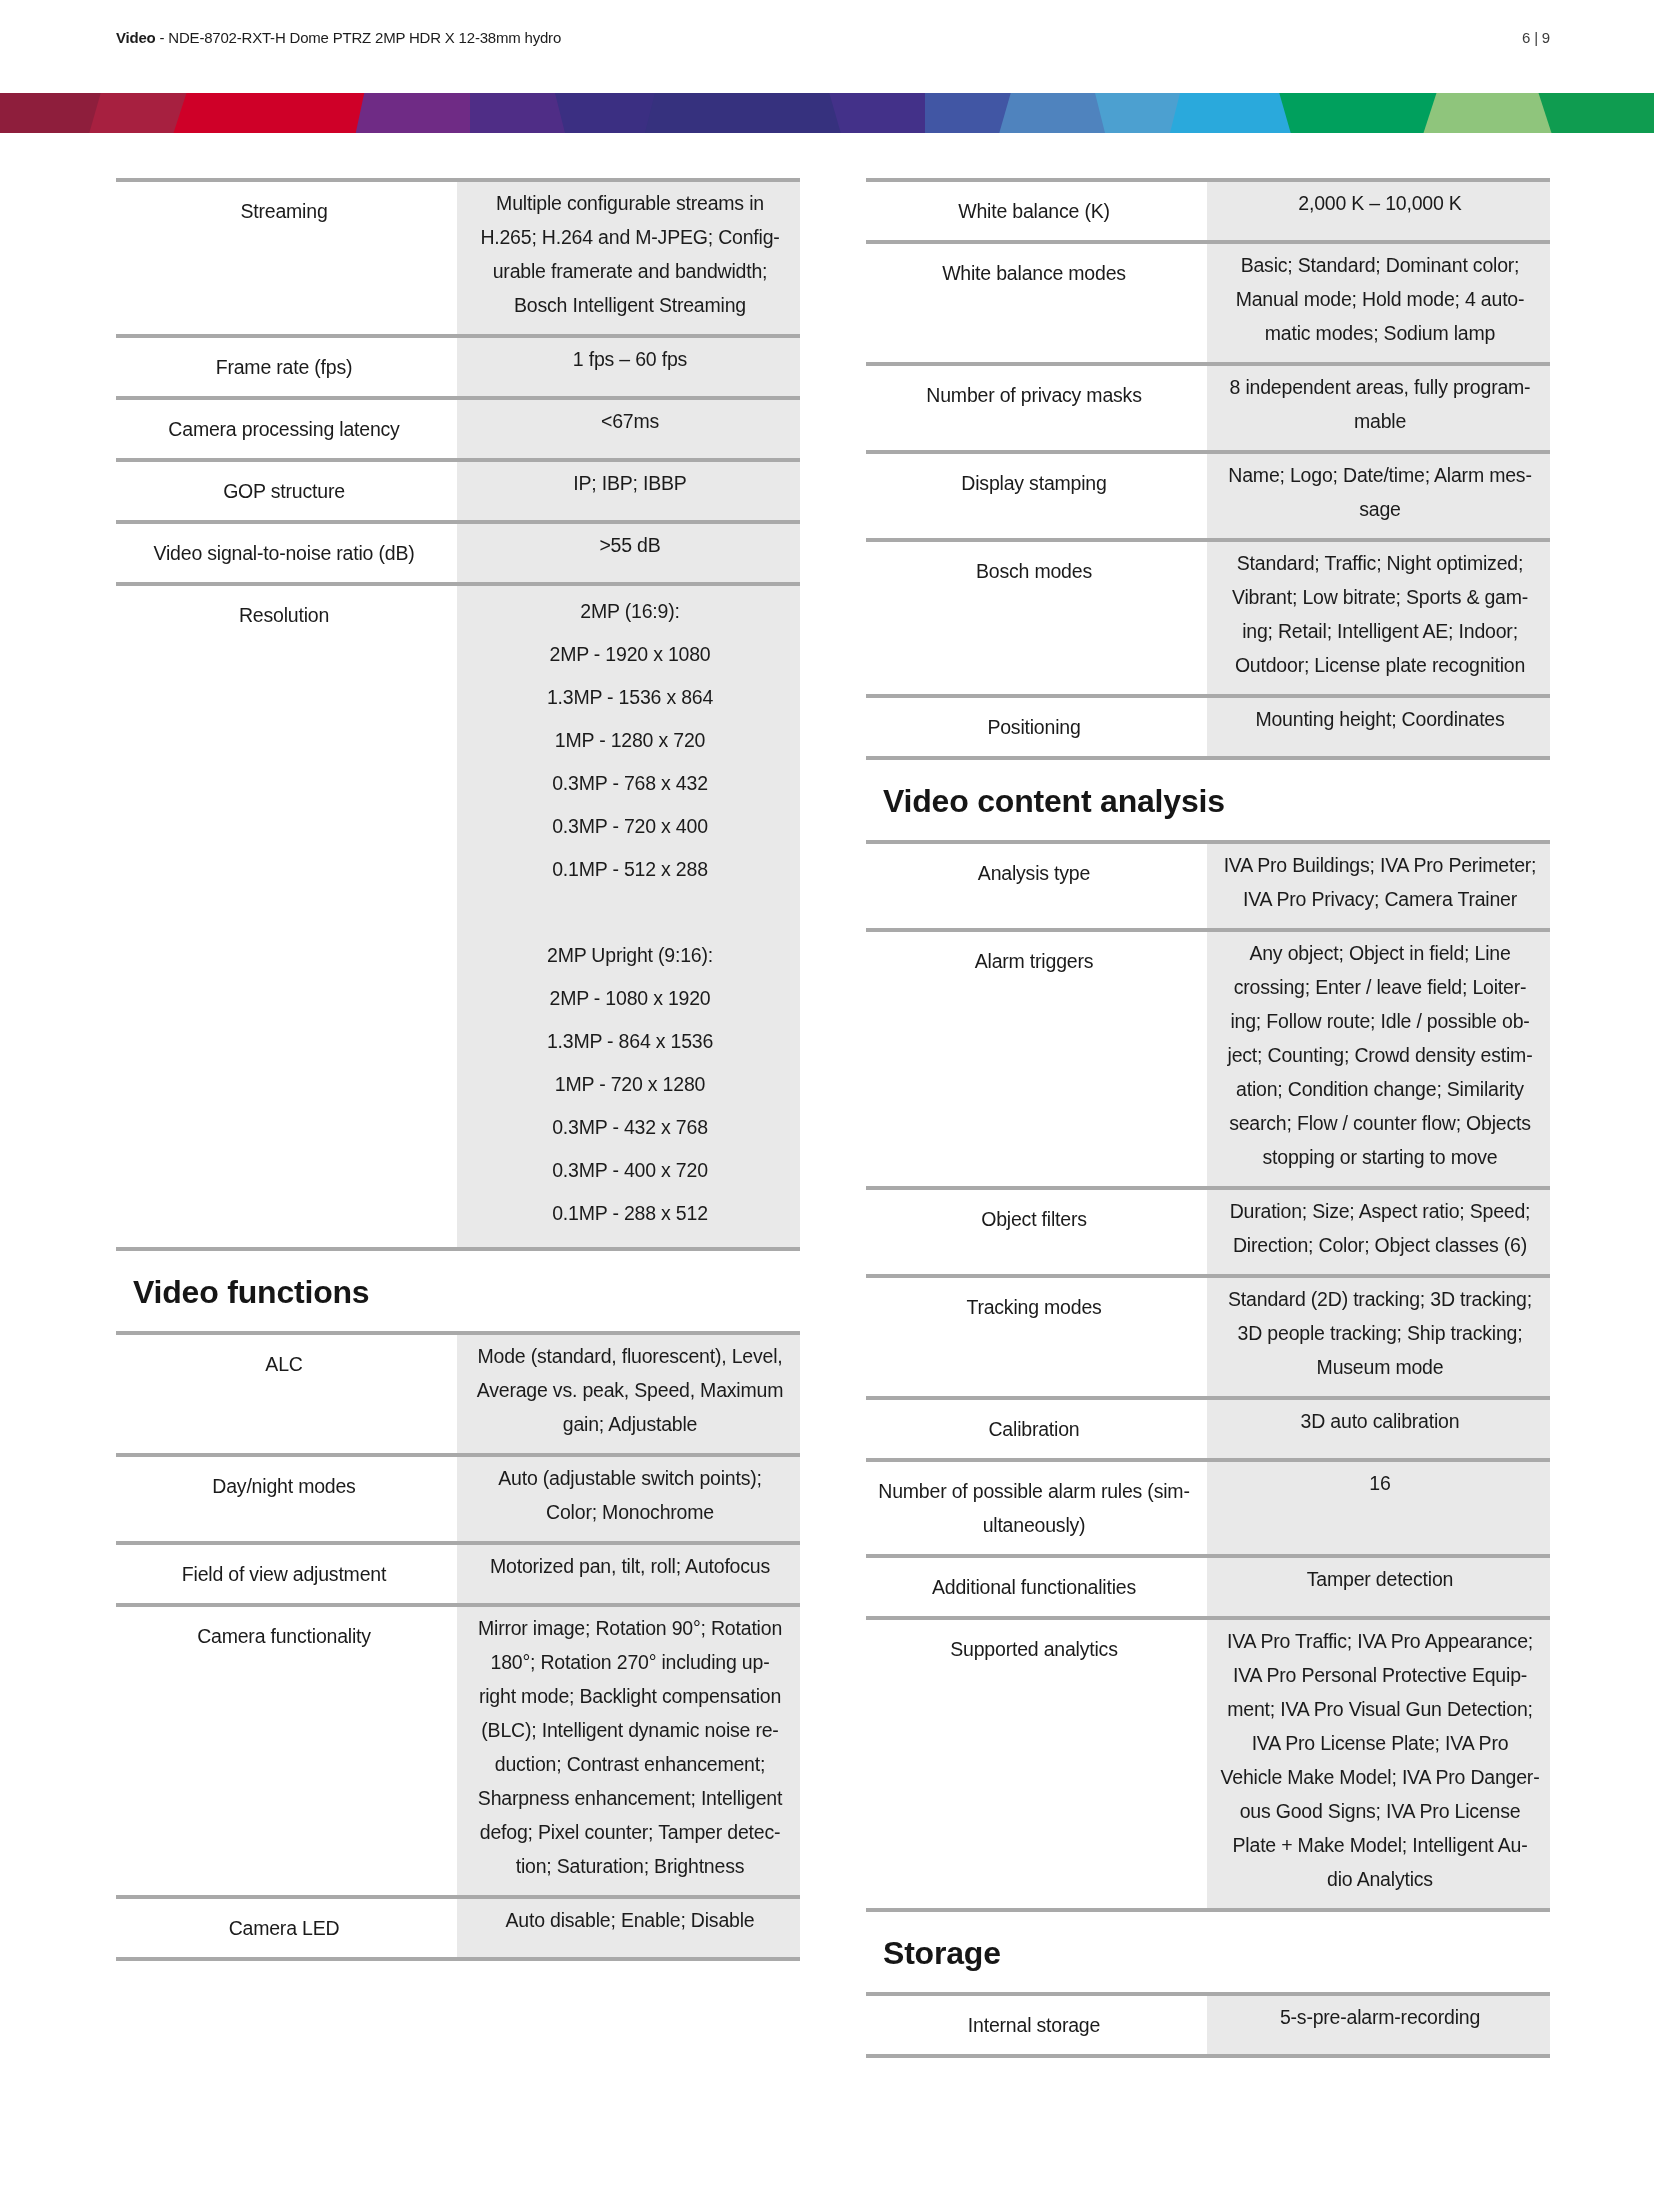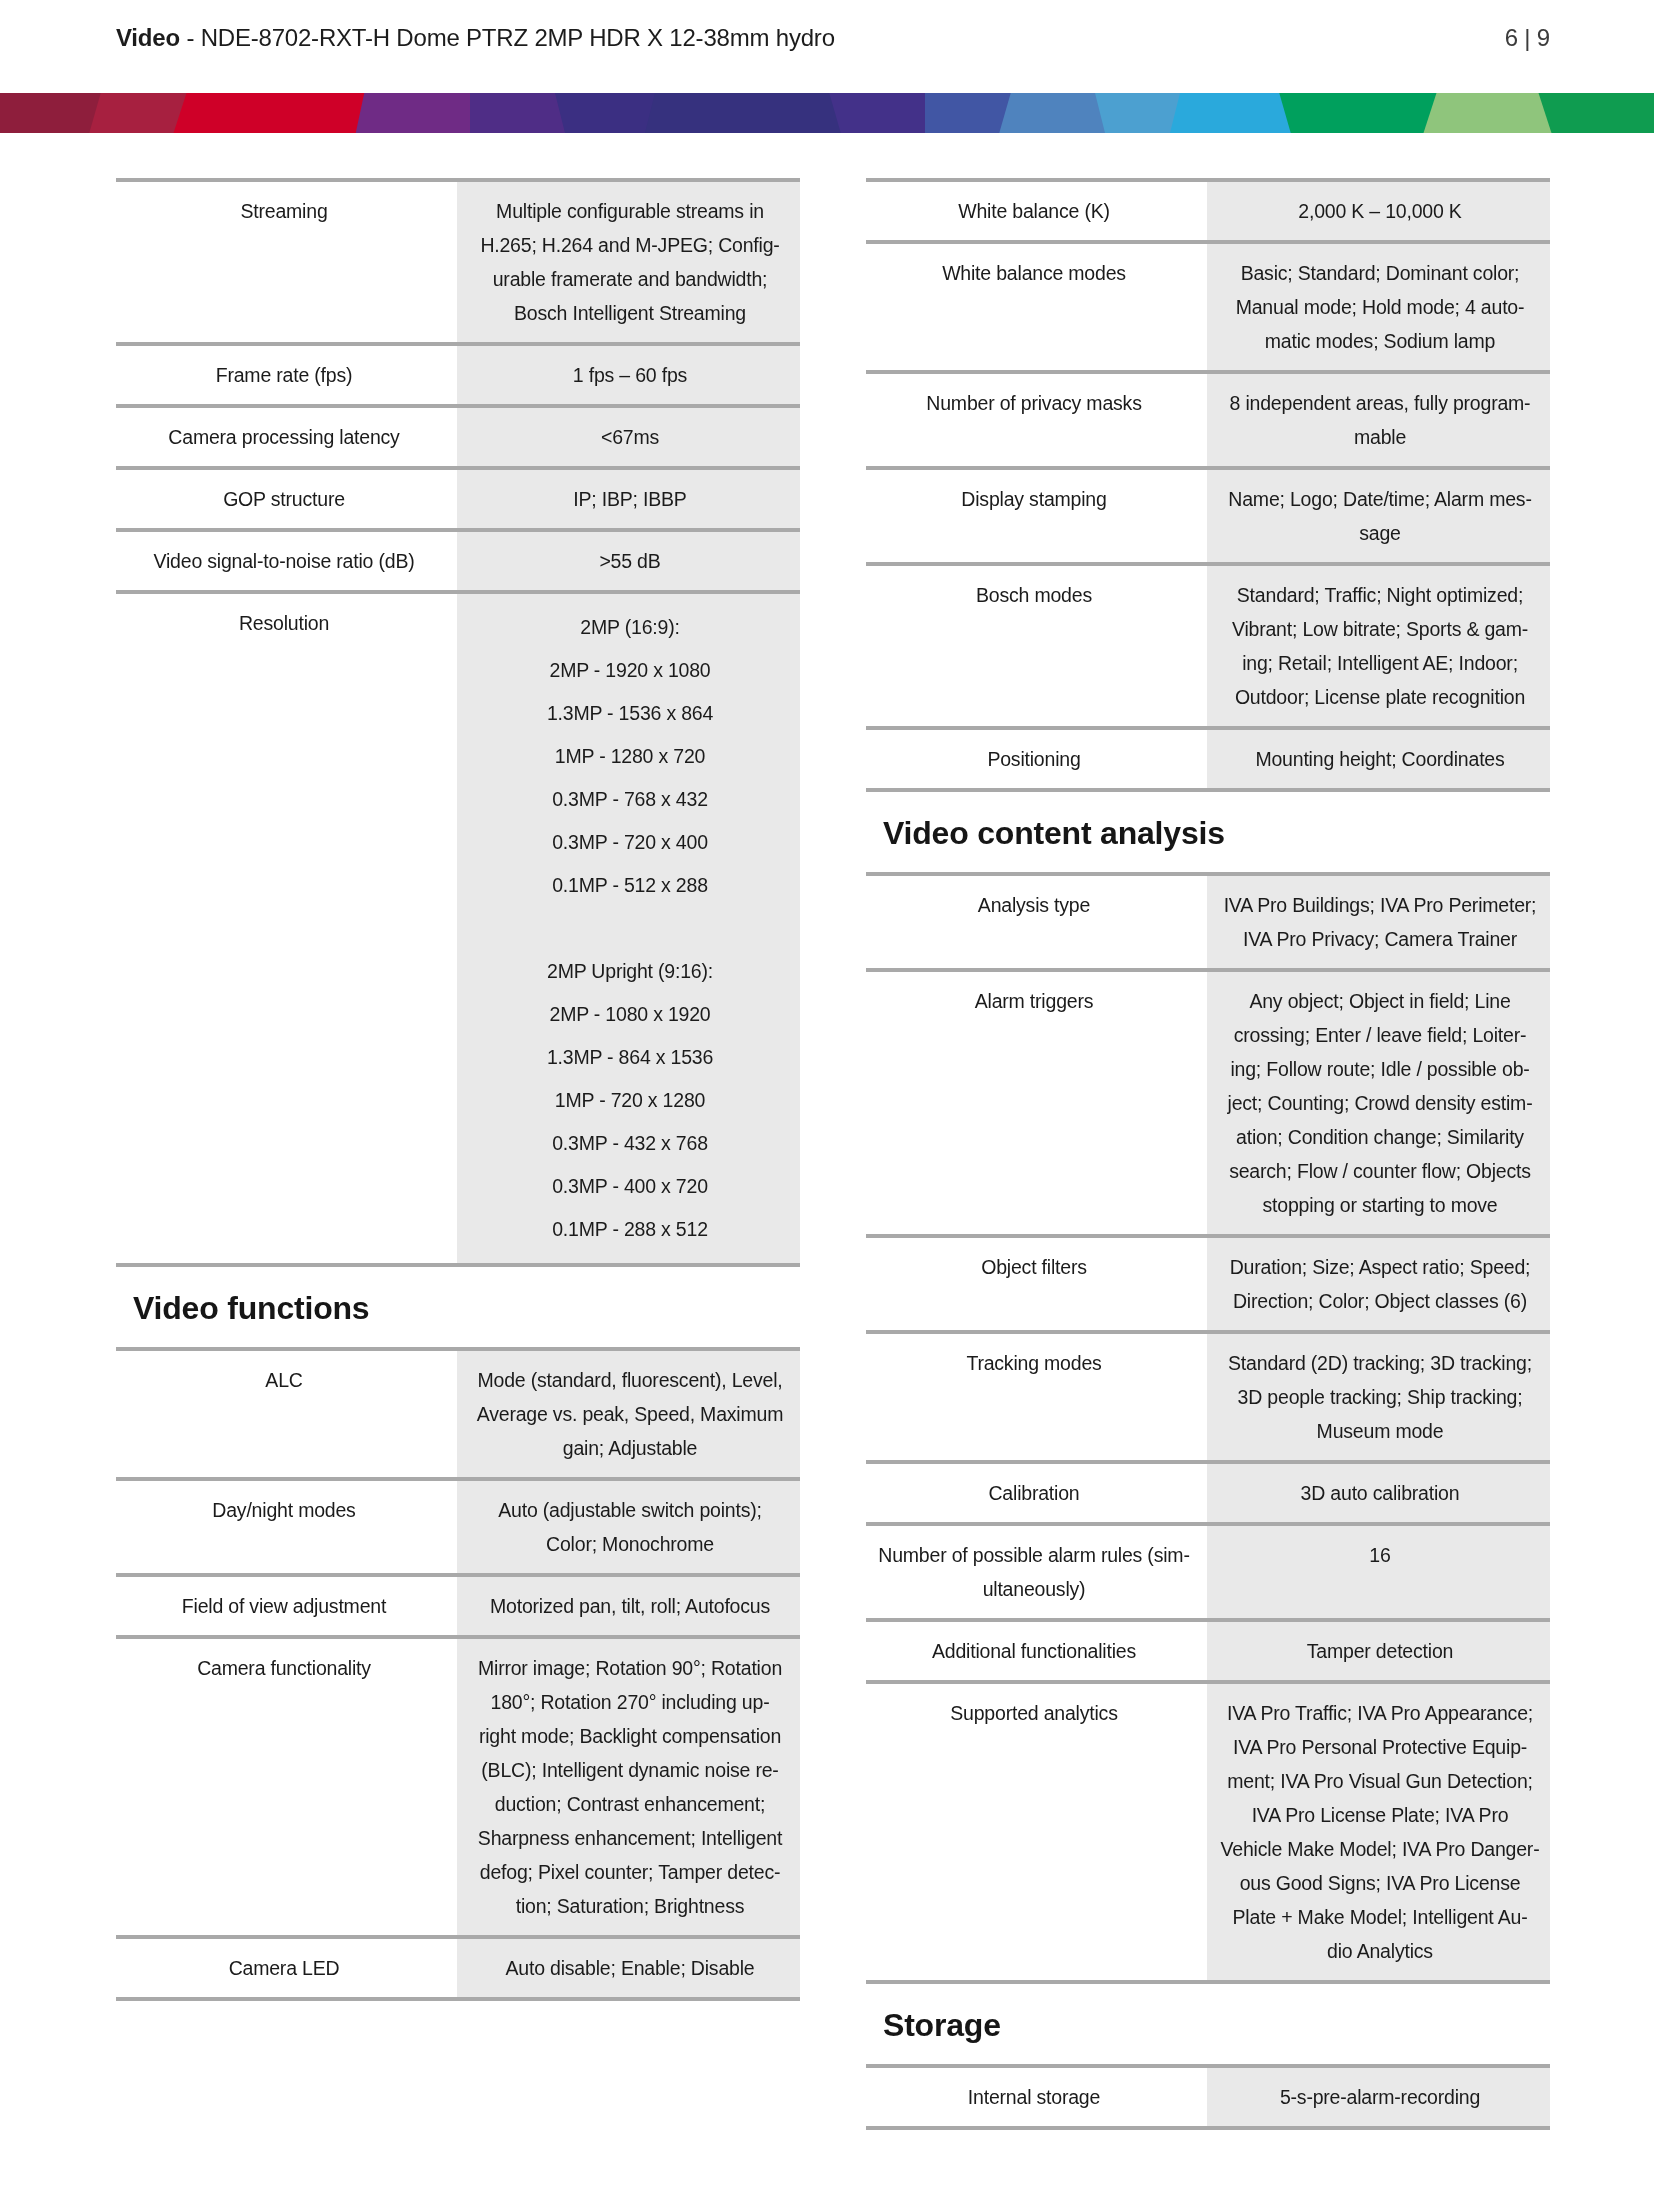--- a/index.html
+++ b/index.html
@@ -10,21 +10,21 @@
   }
   html,body{margin:0;padding:0;}
   body{
     width:1654px;height:2205px;position:relative;overflow:hidden;
     background:#ffffff;color:var(--text);
     font-family:"Liberation Sans", sans-serif;
   }
   .page-header{
     position:absolute;top:24px;left:116px;width:1434px;
     display:flex;justify-content:space-between;align-items:baseline;
-    font-size:24px;line-height:28px;letter-spacing:-0.2px;color:#1c1c1c;
+    font-size:15px;line-height:28px;letter-spacing:-0.2px;color:#1c1c1c;
   }
   .hdr-left span{white-space:pre;}
   .hdr-product-category{font-weight:bold;}
   .hdr-page{color:#3c3c3c;}
   .color-bar{
     position:absolute;top:93px;left:0;width:1654px;height:40px;
     display:flex;overflow:hidden;
   }
   .bar-seg{flex:none;height:56px;margin-top:-8px;}
   .content{
@@ -37,21 +37,21 @@
     letter-spacing:-0.2px;line-height:30px;
     margin:26px 0 24px 17px;
   }
   .spec-table{border-bottom:4px solid var(--divider);}
   .spec-row{display:flex;border-top:4px solid var(--divider);}
   .cell{
     font-size:19.5px;line-height:34px;letter-spacing:-0.2px;
     white-space:pre-line;box-sizing:border-box;text-align:center;
   }
   .cell.label{width:341px;flex:none;padding:12px 14px 12px 9px;}
-  .cell.value{width:343px;flex:none;background:var(--value-bg);padding:12px 8px 12px 11px;}
+  .cell.value{width:343px;flex:none;background:var(--value-bg);padding:4px 8px 12px 11px;}
   .cell.value.loose{line-height:43px;}
 </style>
 </head>
 <body>
 
 <div class="page-header">
   <div class="hdr-left">
     <span class="hdr-product-category">Video</span><span class="hdr-sep"> - </span><span class="hdr-product-name">NDE-8702-RXT-H Dome PTRZ 2MP HDR X 12-38mm hydro</span>
   </div>
   <div class="hdr-page">6 | 9</div>

